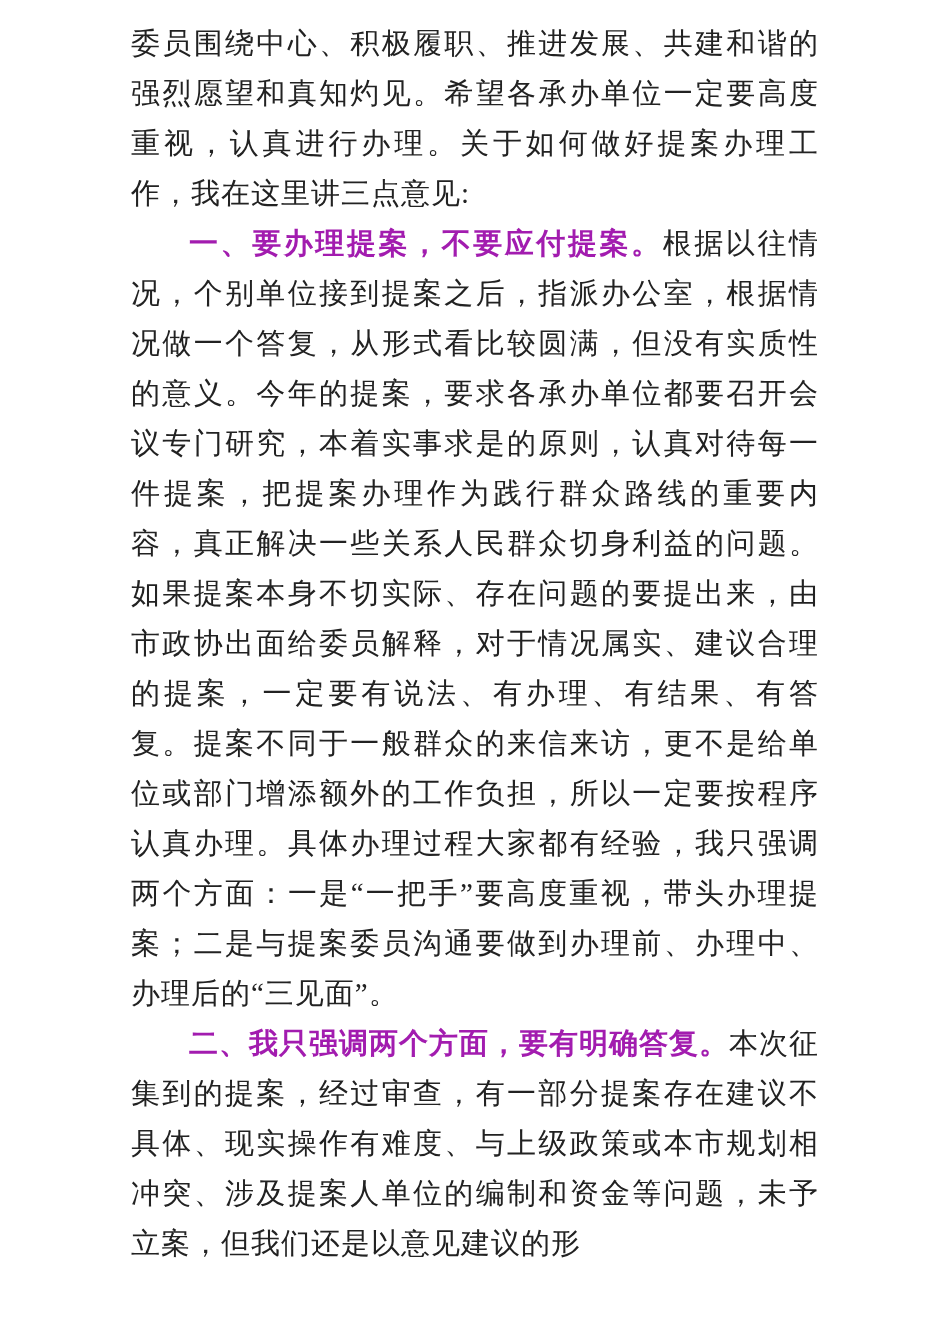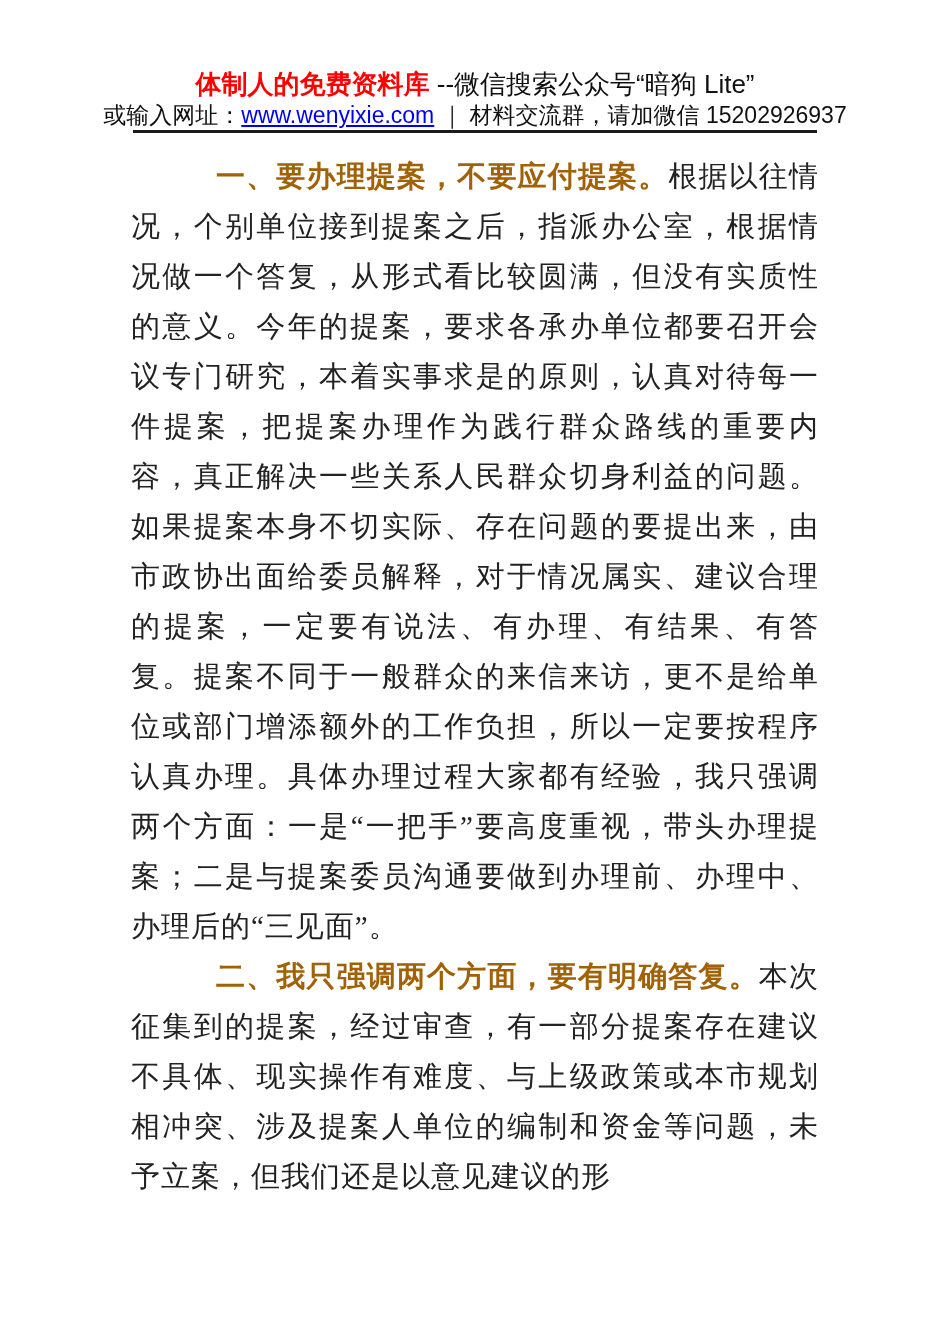--- a/index.html
+++ b/index.html
@@ -62,40 +62,33 @@
   }
   .para {
     margin: 0;
     padding: 0;
     text-indent: 2em;
   }
   .para.no-indent { text-indent: 0; }
   .lead {
     font-family: "Liberation Sans", "DejaVu Sans", sans-serif;
     font-weight: bold;
-    color: #a16207;
-    margin-left: 27px;
+    color: #a21caf;
   }
 </style>
 </head>
 <body>
 
 <div class="page">
 
-  <header class="doc-header">
-    <div class="h-line1">
-      <span class="brand">体制人的免费资料库</span><span class="tagline"> --微信搜索公众号“暗狗 Lite”</span>
-    </div>
-    <div class="h-line2">
-      <span>或输入网址：</span><a class="url">www.wenyixie.com</a><span> ｜ </span><span>材料交流群，请加微信 15202926937</span>
-    </div>
-    <div class="rule"></div>
-  </header>
 
   <main class="doc-body">
+    <p class="para no-indent">
+      <span>委员围绕中心、积极履职、推进发展、共建和谐的强烈愿望和真知灼见。希望各承办单位一定要高度重视，认真进行办理。关于如何做好提案办理工作，我在这里讲三点意见:</span>
+    </p>
     <p class="para">
       <strong class="lead">一、要办理提案，不要应付提案。</strong><span>根据以往情况，个别单位接到提案之后，指派办公室，根据情况做一个答复，从形式看比较圆满，但没有实质性的意义。今年的提案，要求各承办单位都要召开会议专门研究，本着实事求是的原则，认真对待每一件提案，把提案办理作为践行群众路线的重要内容，真正解决一些关系人民群众切身利益的问题。如果提案本身不切实际、存在问题的要提出来，由市政协出面给委员解释，对于情况属实、建议合理的提案，一定要有说法、有办理、有结果、有答复。提案不同于一般群众的来信来访，更不是给单位或部门增添额外的工作负担，所以一定要按程序认真办理。具体办理过程大家都有经验，我只强调两个方面：一是“一把手”要高度重视，带头办理提案；二是与提案委员沟通要做到办理前、办理中、办理后的“三见面”。</span>
     </p>
     <p class="para">
       <strong class="lead">二、我只强调两个方面，要有明确答复。</strong><span>本次征集到的提案，经过审查，有一部分提案存在建议不具体、现实操作有难度、与上级政策或本市规划相冲突、涉及提案人单位的编制和资金等问题，未予立案，但我们还是以意见建议的形</span>
     </p>
   </main>
 
 </div>
 

